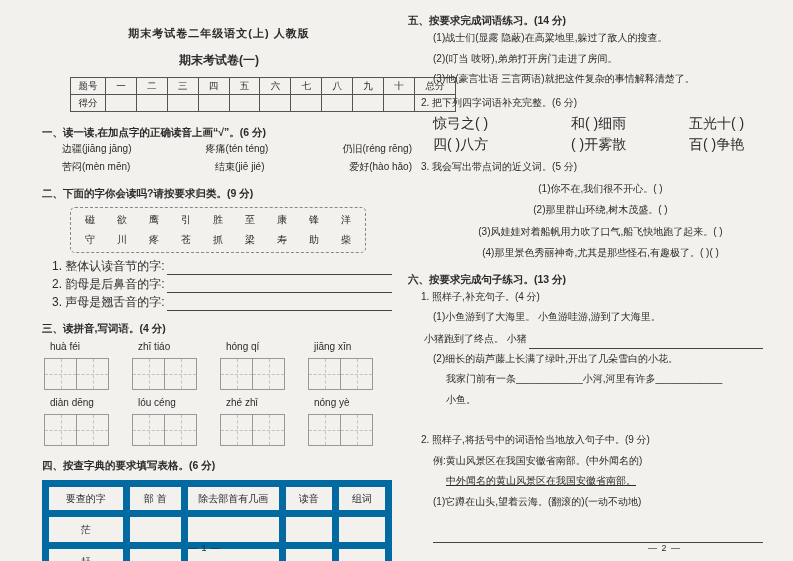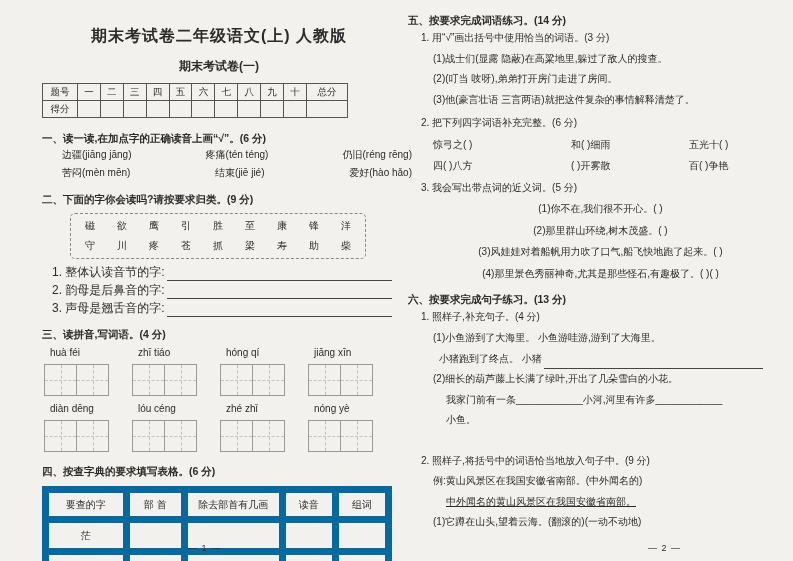--- a/index.html
+++ b/index.html
@@ -2,25 +2,25 @@
 <html><head>
 <meta charset="utf-8">
 <style>
   html,body{margin:0;padding:0;}
   body{width:793px;height:561px;background:#f2f1ed;font-family:"Liberation Sans","DejaVu Sans",sans-serif;color:#2b2b2b;}
   .spread{width:793px;height:561px;display:flex;overflow:hidden;}
   .page{box-sizing:border-box;position:relative;}
   .page1{width:402px;padding:26px 6px 0 42px;}
   .page2{width:391px;padding:13px 20px 0 6px;}
 
-  .title{font-size:16px;font-weight:bold;text-align:center;letter-spacing:1px;}
+  .title{font-size:11px;font-weight:bold;text-align:center;letter-spacing:1px;}
   .subtitle{font-size:12px;font-weight:bold;text-align:center;margin-top:11px;}
 
   table{border-collapse:collapse;}
-  .score-table{width:306px;margin-top:8px;table-layout:fixed;}
+  .score-table{width:386px;margin-top:8px;table-layout:fixed;margin-left:28px;}
   .score-table td{border:1px solid #555;font-size:9.5px;text-align:center;height:16px;padding:0;}
   .score-table td:first-child{width:34px;}
   .score-table td:last-child{width:40px;}
 
   .sec-header{font-size:10.5px;font-weight:bold;margin-top:10px;line-height:15px;}
   .row3{display:flex;justify-content:space-between;width:350px;font-size:10px;line-height:18px;}
   .row3 .w{white-space:nowrap;}
   .indent1{margin-left:20px;}
 
   .charbox{width:266px;margin:6px 0 4px 28px;border:1px dashed #888;border-radius:5px;padding:2px 14px;}
@@ -45,29 +45,29 @@
   .dict-table .brow td{height:25px;}
   .c1{width:84px;}.c2{width:58px;}.c3{width:104px;}.c4{width:52px;}.c5{width:52px;}
 
   .pagenum{position:absolute;bottom:8px;font-size:9px;letter-spacing:1px;}
   .pagenum1{left:188px;}
   .pagenum2{left:246px;}
 
   .p2line{font-size:10px;line-height:20.5px;white-space:nowrap;}
   .ind1{margin-left:13px;}
   .ind2{margin-left:25px;}
-  .idiomrow{display:flex;width:358px;font-size:10px;line-height:21px;}
+  .idiomrow{display:flex;width:358px;font-size:14px;line-height:21px;}
   .idiomrow .i1{width:138px;margin-left:25px;}
   .idiomrow .i2{width:118px;}
   .idiomrow .i3{white-space:nowrap;}
   .synline{display:flex;justify-content:center;width:360px;font-size:10px;line-height:21.5px;}
   .synline .t{margin-left:25px;white-space:nowrap;}
   .synline .p{white-space:nowrap;}
   .fillline{display:flex;align-items:flex-end;width:355px;font-size:10px;line-height:21px;}
-  .fillline .lbl{white-space:nowrap;margin-left:31px;}
+  .fillline .lbl{white-space:nowrap;margin-left:16px;}
   .example-underline{text-decoration:underline;}
   .longblank{width:330px;border-bottom:1px solid #444;height:30px;margin-left:25px;}
 </style>
 </head>
 <body>
 
 <div class="spread">
 
   <div class="page page1">
     <div class="title">期末考试卷二年级语文(上) 人教版</div>
@@ -244,21 +244,20 @@
       </tr>
 
     </tbody>
       </table>
 
     <div class="pagenum pagenum1">— 1 —</div>
   </div>
 
   <div class="page page2">
     <div class="sec-header" style="margin-top:0;">五、按要求完成词语练习。(14 分)</div>
-    <div class="p2line ind1">1. 用“√”画出括号中使用恰当的词语。(3 分)</div>
     <div class="p2line ind2">(1)战士们(显露  隐蔽)在高粱地里,躲过了敌人的搜查。</div>
     <div class="p2line ind2">(2)(叮当  吱呀),弟弟打开房门走进了房间。</div>
     <div class="p2line ind2">(3)他(豪言壮语  三言两语)就把这件复杂的事情解释清楚了。</div>
 
     <div class="p2line ind1" style="margin-top:3px;">2. 把下列四字词语补充完整。(6 分)</div>
     <div class="idiomrow">
       <span class="i1">惊弓之(    )</span>
       <span class="i2">和(    )细雨</span>
       <span class="i3">五光十(    )</span>
     </div>

